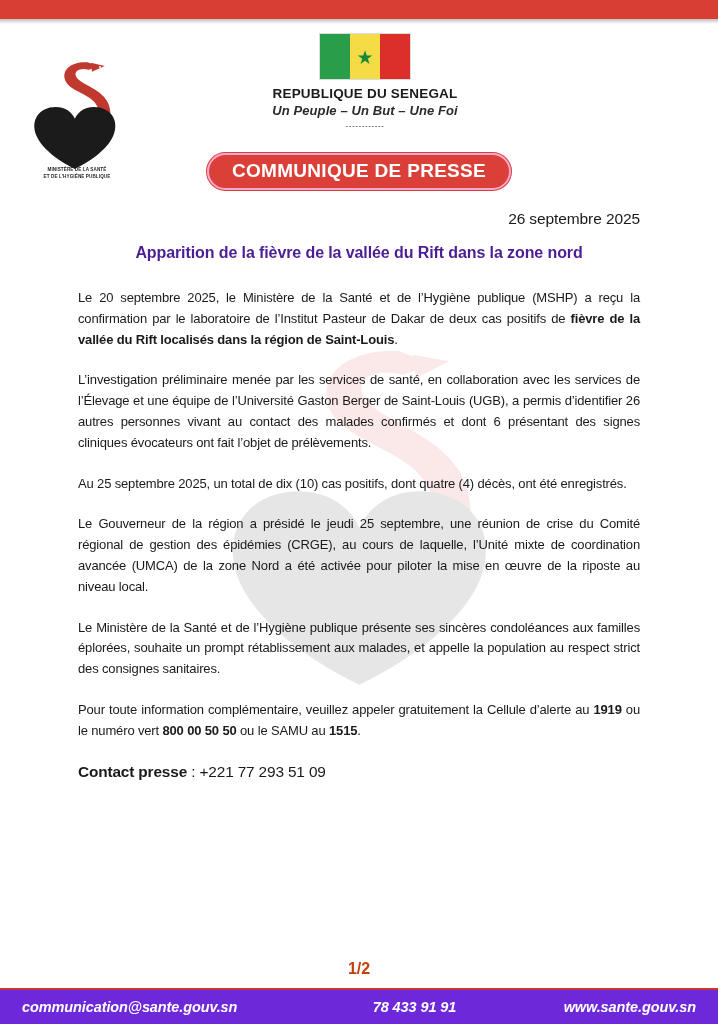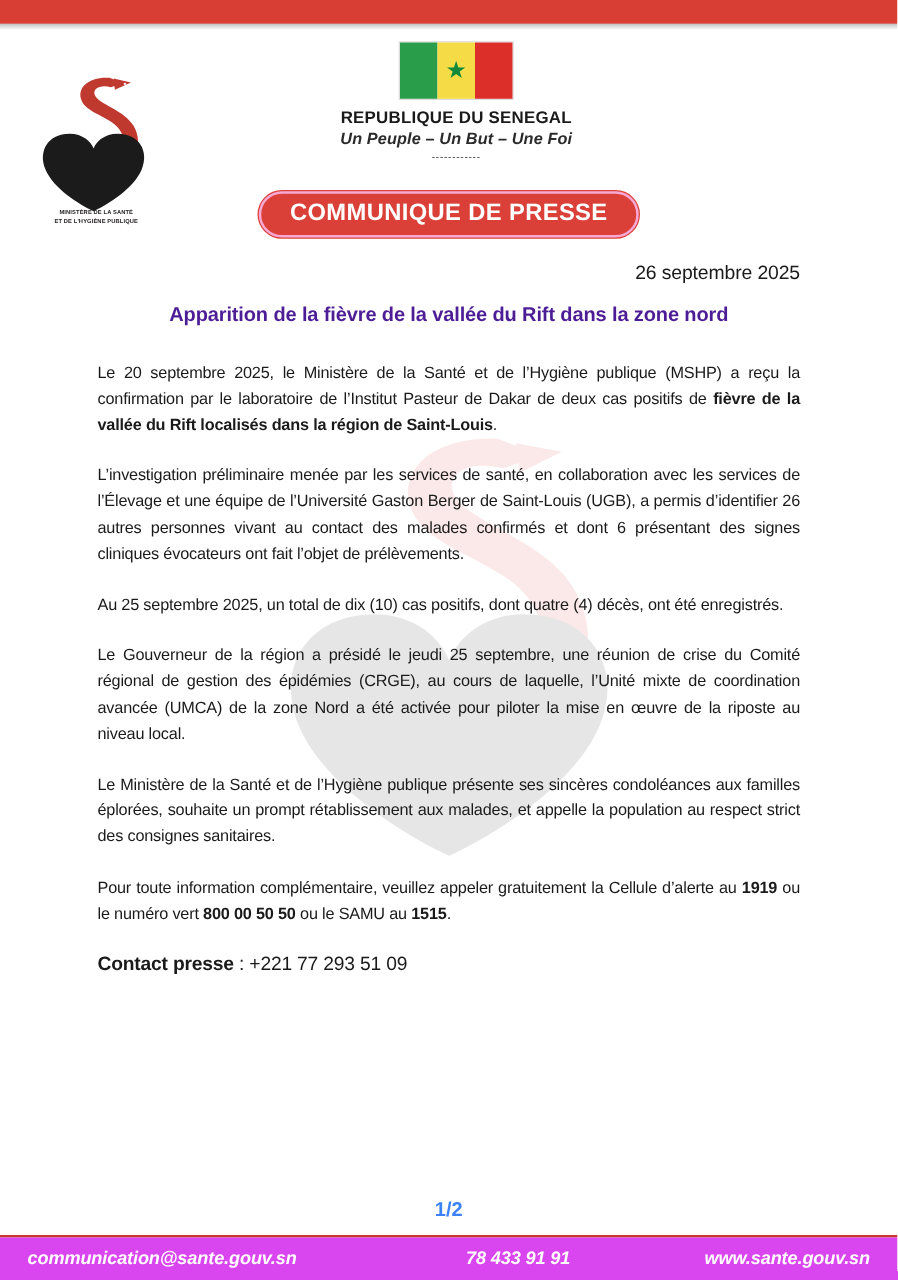--- a/index.html
+++ b/index.html
@@ -37,21 +37,21 @@
     height: 5px;
     background: linear-gradient(to bottom, rgba(90,90,95,0.38), rgba(255,255,255,0));
   }
 
   .bottom-bar {
     position: absolute;
     left: 0;
     bottom: 0;
     width: 718px;
     height: 34px;
-    background: #d946ef;
+    background: #6d28d9;
     display: flex;
     align-items: center;
     box-sizing: border-box;
     padding: 0 22px;
   }
   .bottom-bar-topline {
     position: absolute;
     left: 0;
     bottom: 34px;
     width: 718px;
@@ -235,21 +235,21 @@
   }
 
   .page-number {
     position: absolute;
     left: 0;
     bottom: 46px;
     width: 718px;
     text-align: center;
     font-size: 16px;
     font-weight: bold;
-    color: #3b82f6;
+    color: #c2410c;
     z-index: 2;
   }
 </style>
 </head>
 <body>
 
 <div id="page">
 
   <div class="top-bar"></div>
   <div class="top-bar-shadow"></div>

